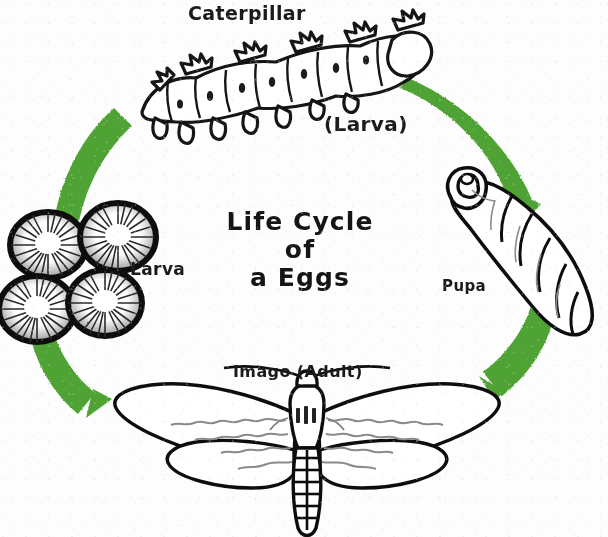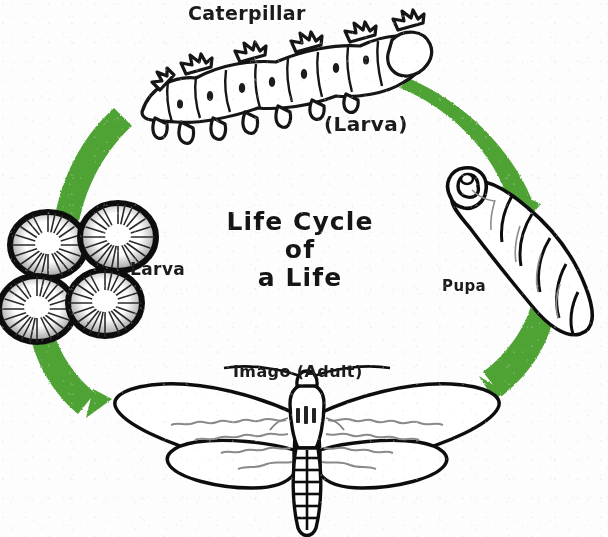--- a/index.html
+++ b/index.html
@@ -413,17 +413,17 @@
 
   <div class="cap-label" id="lbl-caterpillar">Caterpillar</div>
   <div class="cap-label" id="lbl-larva">(Larva)</div>
   <div class="cap-label" id="lbl-eggs">Larva</div>
   <div class="cap-label" id="lbl-pupa">Pupa</div>
   <div class="cap-label" id="lbl-imago">Imago (Adult)</div>
 
   <div id="title">
     <span class="t1">Life Cycle</span>
     <span class="t2">of</span>
-    <span class="t3">a Life</span>
+    <span class="t3">a Eggs</span>
   </div>
 
   <div id="grain"></div>
 </div>
 
 </body></html>

